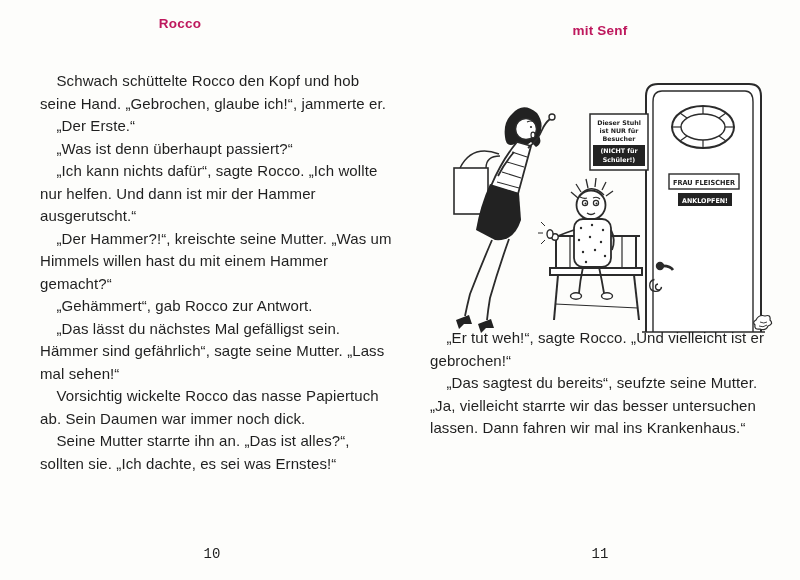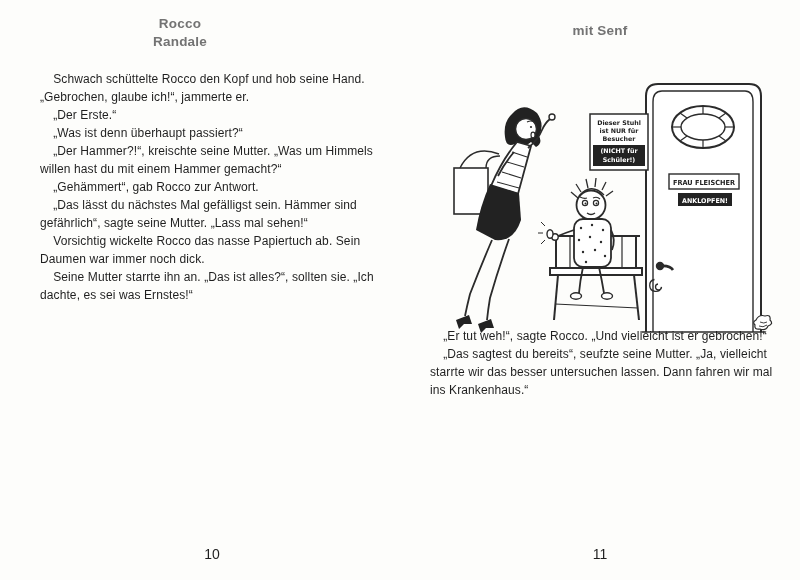--- a/index.html
+++ b/index.html
@@ -12,64 +12,65 @@
     position: relative;
     overflow: hidden;
   }
   .book-spread { position: absolute; inset: 0; background: #fdfdfb; }
   .header {
     position: absolute; top: 15px;
     text-align: center;
     font-weight: bold;
     font-size: 13.5px;
     line-height: 1.35;
-    color: #737373;
+    color: #be185d;
     letter-spacing: 0.2px;
   }
   .header-left  { left: 80px;  width: 200px; }
   .header-right { left: 500px; width: 200px; top: 22px; }
   .textblock {
     position: absolute;
-    font-size: 12px;
+    font-size: 15px;
     line-height: 1.5;
     letter-spacing: 0.1px;
   }
   .textblock p { margin: 0; text-indent: 1.1em; }
   .left-text  { left: 40px;  top: 70px;  width: 352px; }
   .right-text { left: 430px; top: 327px; width: 350px; }
   .pagenum {
     position: absolute; top: 546px;
     width: 40px; text-align: center;
     font-size: 14px;
+    font-family: Liberation Mono, monospace;
   }
   .pagenum-left  { left: 192px; }
   .pagenum-right { left: 580px; }
   .illustration { position: absolute; left: 424px; top: 72px; width: 352px; height: 266px; text-decoration: underline; }
   .illustration svg { display: block; width: 100%; height: 100%; }
   .sign-text  { font-family: "DejaVu Sans", sans-serif; font-weight: bold; fill: #222; }
   .sign-text-inv { font-family: "DejaVu Sans", sans-serif; font-weight: bold; fill: #ffffff; }
 </style>
 </head>
 <body>
 
 <div class="book-spread">
 
   <div class="header header-left">
     <div>Rocco</div>
-    <div>Randale</div>
   </div>
 
   <div class="header header-right">
     <div>mit Senf</div>
   </div>
 
   <div class="textblock left-text">
     <p>Schwach schüttelte Rocco den Kopf und hob seine Hand. „Gebrochen, glaube ich!“, jammerte er.</p>
     <p>„Der Erste.“</p>
     <p>„Was ist denn überhaupt passiert?“</p>
+    <p>„Ich kann nichts dafür“, sagte Rocco. „Ich wollte nur helfen. Und dann ist mir der Hammer ausgerutscht.“</p>
     <p>„Der Hammer?!“, kreischte seine Mutter. „Was um Himmels willen hast du mit einem Hammer gemacht?“</p>
     <p>„Gehämmert“, gab Rocco zur Antwort.</p>
     <p>„Das lässt du nächstes Mal gefälligst sein. Hämmer sind gefährlich“, sagte seine Mutter. „Lass mal sehen!“</p>
     <p>Vorsichtig wickelte Rocco das nasse Papiertuch ab. Sein Daumen war immer noch dick.</p>
     <p>Seine Mutter starrte ihn an. „Das ist alles?“, sollten sie. „Ich dachte, es sei was Ernstes!“</p>
   </div>
 
   <div class="illustration">
     <svg viewBox="0 0 352 266">
 

